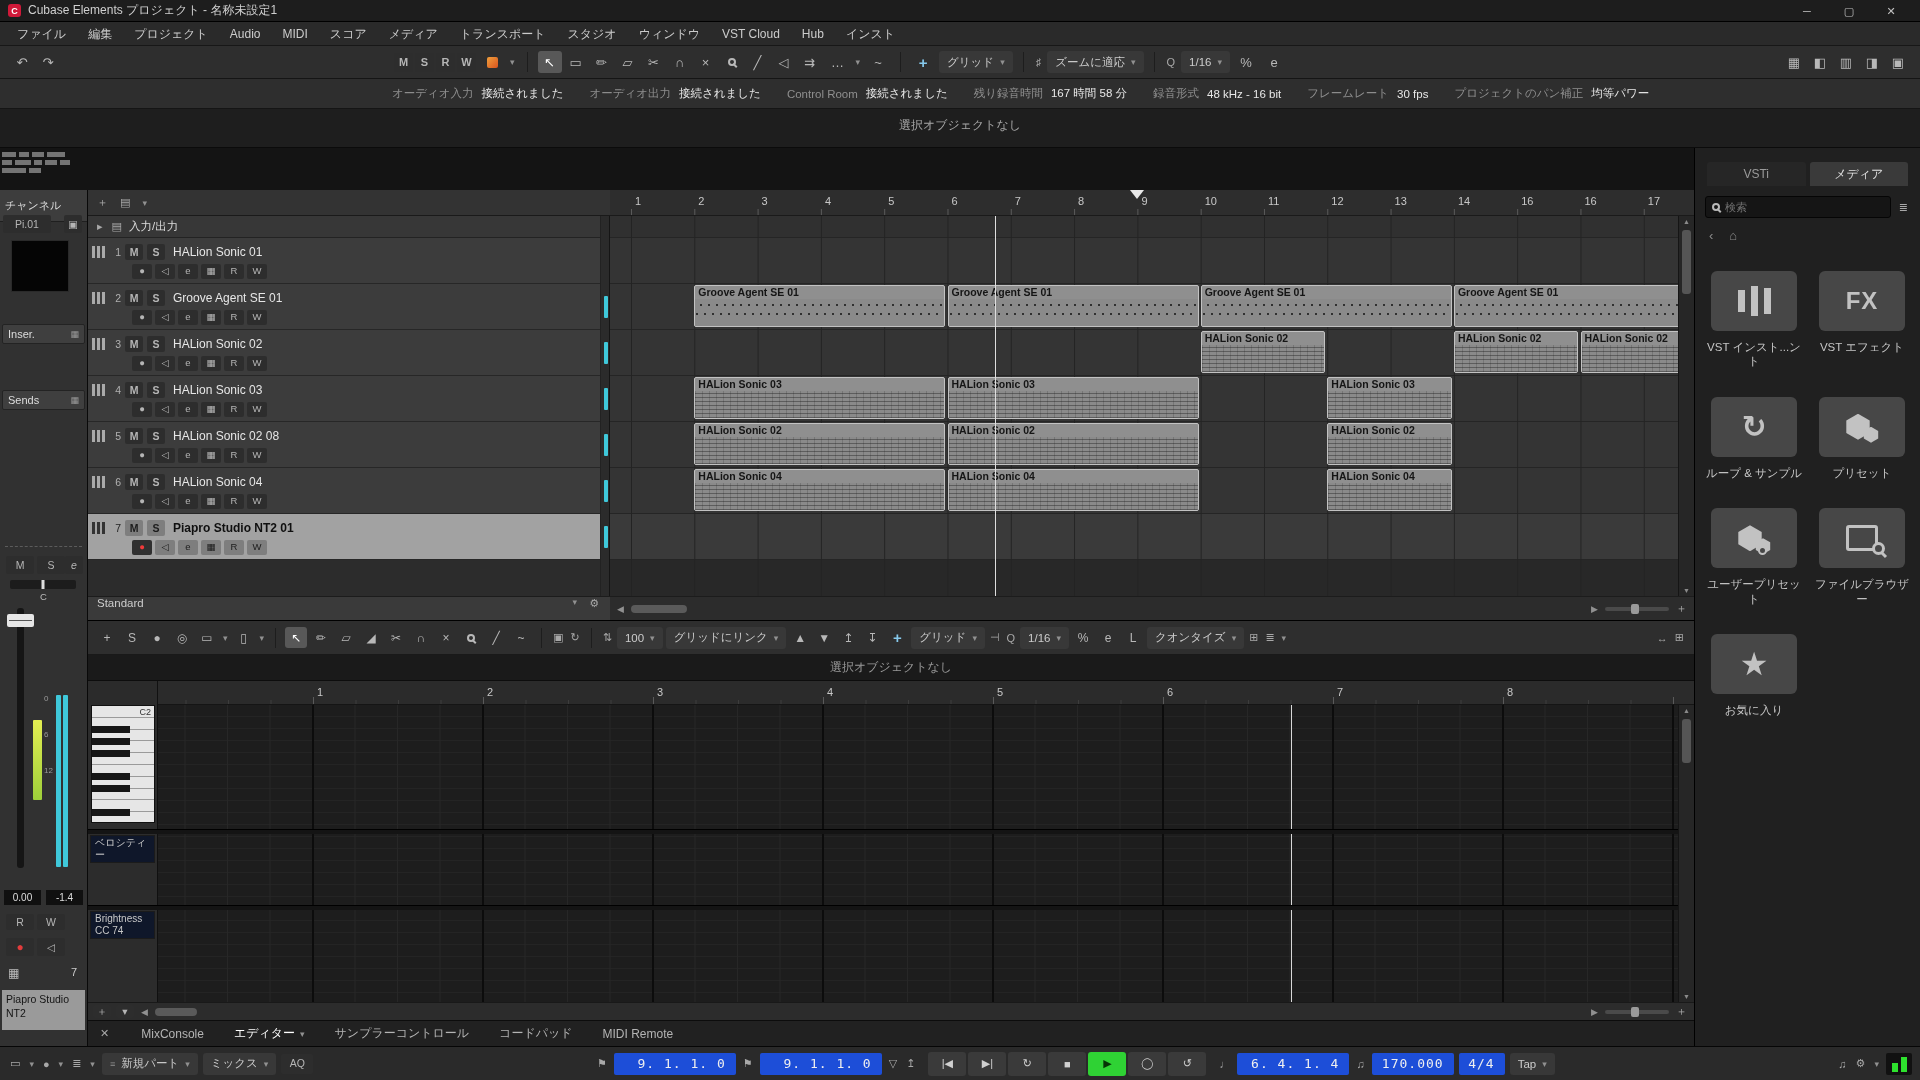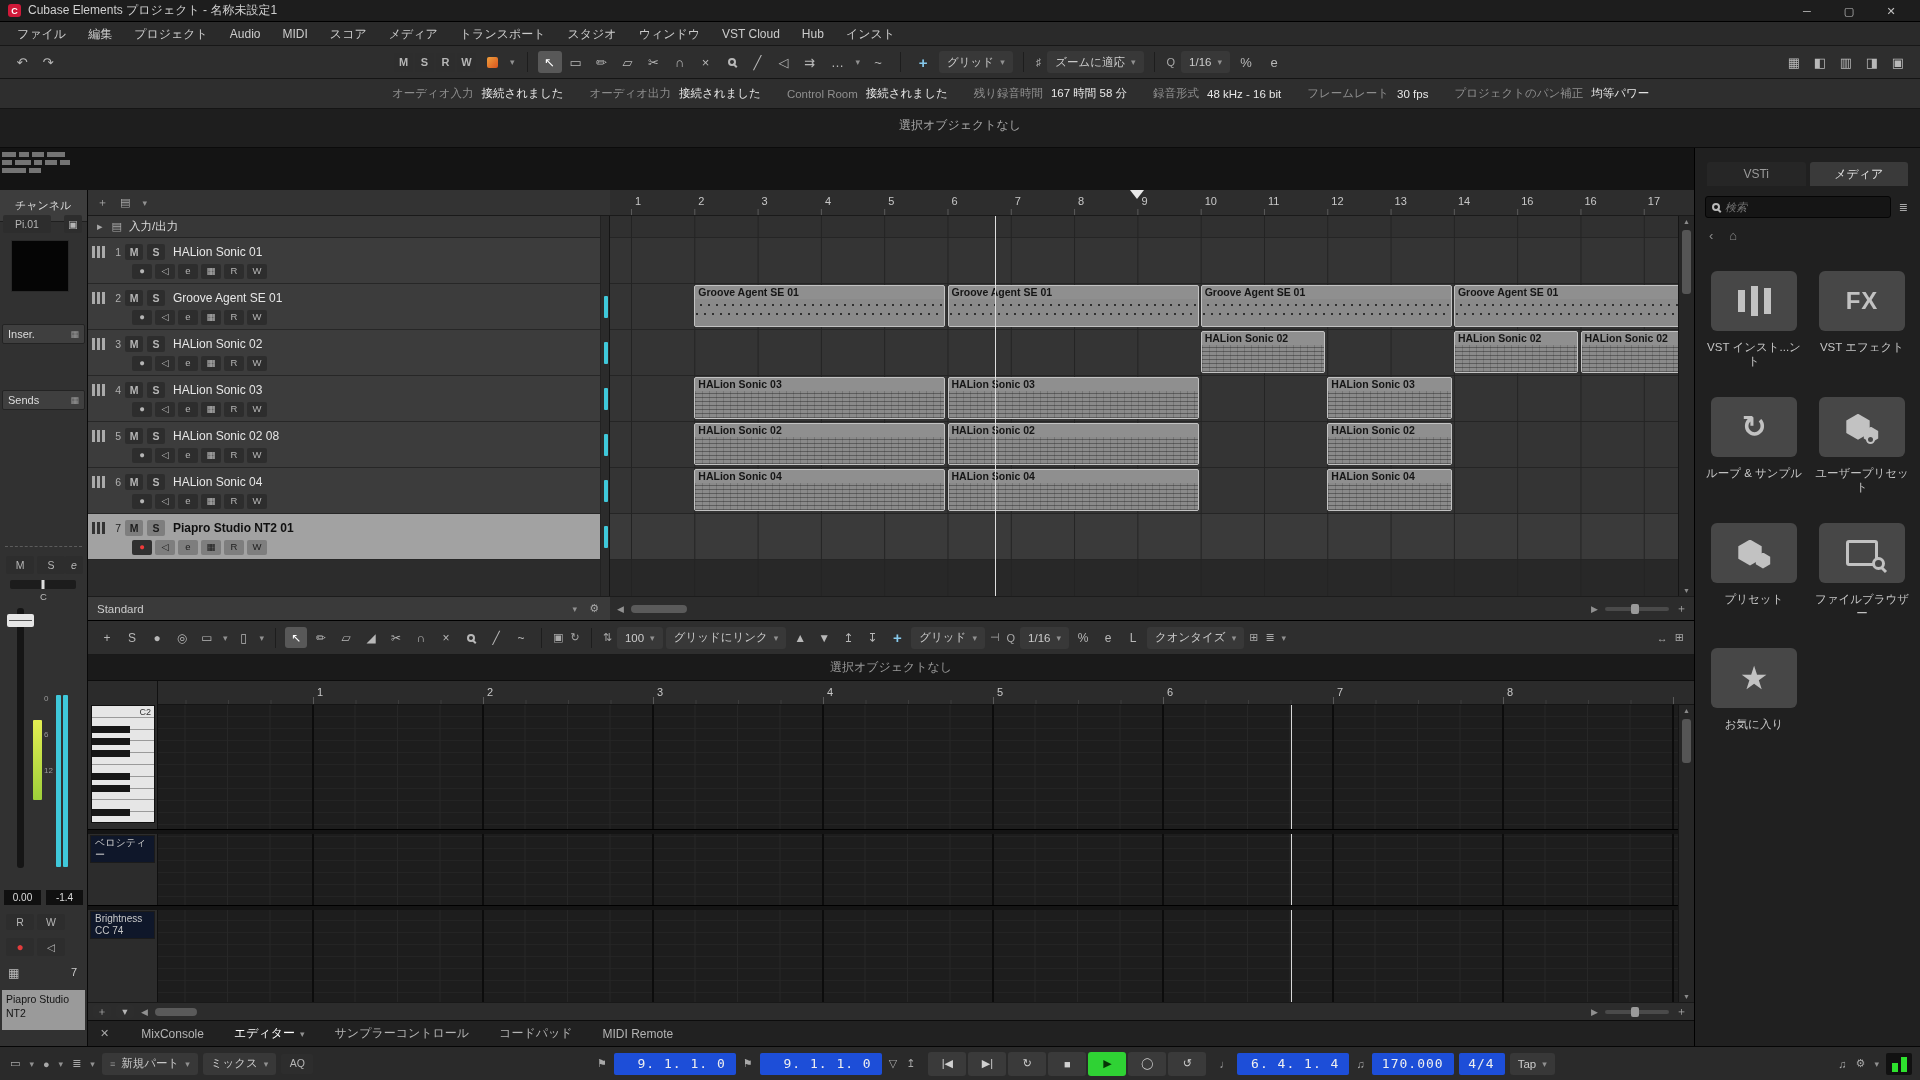--- a/index.html
+++ b/index.html
@@ -45,21 +45,21 @@
 
 #statusstrip{position:absolute;top:109px;left:0;right:0;height:39px;background:#1e1e1e;border-bottom:1px solid #0b0b0b}
 #selection-status{position:absolute;top:8px;left:0;right:0;text-align:center;color:#a8a8a8}
 
 #workspace{position:absolute;top:148px;left:0;right:0;bottom:34px;background:#141414}
 #mini-overview{position:absolute;top:4px;left:2px;width:110px}
 #mini-overview .mrow{display:flex;gap:3px;margin-bottom:3px}
 #mini-overview .mbar{height:5px;background:#747474}
 
 #channel{position:absolute;left:0;top:42px;width:88px;bottom:0;background:#313131;border-right:1px solid #090909}
-#ch-header{position:absolute;top:0;left:0;right:0;height:32px;background:#3d3d3d;border-bottom:1px solid #1f1f1f;font-size:11px;color:#ddd;display:flex;align-items:center;padding-left:15px}
+#ch-header{position:absolute;top:0;left:0;right:0;height:32px;background:#3d3d3d;border-bottom:1px solid #1f1f1f;font-size:11px;color:#ddd;display:flex;align-items:center;padding-left:5px}
 #ch-tab{position:absolute;top:25px;left:3px;width:48px;height:18px;font-size:10.5px}
 #ch-export{position:absolute;top:25px;right:5px;width:18px;height:18px}
 #ch-thumb{position:absolute;top:50px;left:11px;width:58px;height:52px;background:#050505;border:1px solid #2a2a2a}
 .ch-slot{position:absolute;left:2px;right:2px;height:20px;background:#3f3f3f;border:1px solid #232323;border-radius:2px;display:flex;align-items:center;padding:0 5px;font-size:11px;color:#ddd}
 .ch-slot .rico{margin-left:auto;font-size:9px;color:#999}
 #ch-inserts{top:134px}#ch-sends{top:200px}
 #ch-div{position:absolute;left:5px;right:5px;top:356px;border-top:1px dashed #5c5c5c}
 #ch-m{position:absolute;top:366px;left:6px;width:28px;height:18px}
 #ch-s{position:absolute;top:366px;left:37px;width:28px;height:18px}
 #ch-e{position:absolute;top:366px;right:4px;width:18px;height:18px;font-style:italic}
@@ -122,21 +122,21 @@
 .event{position:absolute;background:#8f8f8f;border:1px solid #c2c2c2;border-radius:2px;overflow:hidden;z-index:3}
 .event-title{height:13px;line-height:13px;padding:0 3px;font-size:10.5px;font-weight:bold;color:#151515;white-space:nowrap}
 .event-body{position:absolute;top:13px;left:0;right:0;bottom:0;background-color:#8a8a8a}
 .notes .event-body{background-image:repeating-linear-gradient(0deg,rgba(25,25,25,.4) 0 1px,transparent 1px 4px),repeating-linear-gradient(90deg,rgba(25,25,25,.18) 0 1px,transparent 1px 7px)}
 .drum .event-body{background-image:radial-gradient(circle,#303030 1.1px,transparent 1.5px),radial-gradient(circle,#303030 1.1px,transparent 1.5px);background-size:8px 8px,8px 8px;background-position:2px 2px,6px 11px;background-repeat:repeat-x,repeat-x}
 #project-cursor{position:absolute;top:0;bottom:0;width:1px;background:#dedede;z-index:4}
 .vscroll{width:16px;background:#262626;border-left:1px solid #151515;position:relative}
 .vthumb{position:absolute;left:3px;right:3px;background:#555;border-radius:3px}
 .varrow{position:absolute;left:0;right:0;text-align:center;font-size:7px;color:#8a8a8a}
 #arr-bottom{position:absolute;bottom:0;left:0;right:0;height:24px;display:flex}
-#standard-row{width:522px;background:#3a3a3a;border-top:1px solid #1c1c1c;display:flex;align-items:center;padding:0 9px;gap:8px;font-size:11.5px;color:#ccc}
+#standard-row{width:522px;background:#3a3a3a;border-top:1px solid #1c1c1c;display:flex;align-items:flex-start;padding:0 9px;gap:8px;font-size:11.5px;color:#ccc}
 .hscroll{flex:1;background:#2c2c2c;border-top:1px solid #1c1c1c;display:flex;align-items:center;gap:5px;padding:0 5px}
 .hthumb{height:8px;background:#5a5a5a;border-radius:4px}
 .zoomtrack{width:64px;height:4px;background:#4a4a4a;border-radius:2px;position:relative;margin-left:auto}
 .zoomthumb{position:absolute;top:-3px;left:40%;width:8px;height:10px;background:#9a9a9a;border-radius:2px}
 
 #editor{position:absolute;top:430px;left:0;right:0;height:400px;background:#262626;border-top:1px solid #000}
 #ed-toolbar{height:34px;background:#2e2e2e;border-bottom:1px solid #191919;display:flex;align-items:center;gap:3px;padding:0 8px}
 #ed-toolbar .tbtn{width:22px;height:21px;font-size:12px}
 #ed-toolbar .tool.active{background:#585858;color:#fff}
 #edt-icons{display:flex;align-items:center;gap:3px}
@@ -167,21 +167,21 @@
 #zonetabs{position:absolute;bottom:0;left:0;right:0;height:26px;background:#212121;border-top:1px solid #0c0c0c;display:flex;align-items:center;gap:30px;padding-left:10px}
 .ztab{color:#b4b4b4;font-size:12px;display:inline-flex;gap:5px;align-items:center}
 .ztab.active{color:#fff}
 
 #rack{position:absolute;right:0;top:0;width:226px;bottom:0;background:#202020;border-left:1px solid #000}
 #rack-tabs{display:flex;gap:4px;padding:14px 12px 0}
 .rtab{flex:1;height:24px;background:#262626;color:#9a9a9a;display:flex;align-items:center;justify-content:center;border-radius:3px 3px 0 0;font-size:12px}
 .rtab.active{background:#3a3a3a;color:#e2e2e2}
 #rack-search{display:flex;align-items:center;gap:6px;margin:10px 10px 0}
 #search-box{flex:1;height:22px;background:#151515;border:1px solid #050505;border-radius:3px;display:flex;align-items:center;gap:5px;padding:0 6px}
-#search-box input{flex:1;background:transparent;border:none;outline:none;color:#bbb;font-size:11px;font-style:italic;font-family:inherit;min-width:0}
+#search-box input{flex:1;background:transparent;border:none;outline:none;color:#bbb;font-size:11px;font-family:inherit;min-width:0}
 #rack-nav{display:flex;gap:16px;margin:10px 14px 0;color:#8a8a8a;font-size:13px}
 #tiles{display:grid;grid-template-columns:1fr 1fr;gap:28px 6px;padding:28px 8px;justify-items:center}
 .tile{display:flex;flex-direction:column;align-items:center;gap:9px;width:102px}
 .tile-icon{width:86px;height:60px;background:#474747;border-radius:6px;display:flex;align-items:center;justify-content:center;color:#c2c2c2;position:relative}
 .tile-label{font-size:11.5px;color:#c6c6c6;text-align:center;line-height:1.25}
 .vbar{width:7px;background:#c2c2c2;margin:0 3px;display:inline-block}
 .fx-text{font-size:24px;font-weight:bold;letter-spacing:1px}
 .big-glyph{font-size:30px;font-weight:bold}
 .star-glyph{font-size:32px}
 .hex{width:26px;height:26px;background:#c2c2c2;clip-path:polygon(50% 0,95% 26%,95% 74%,50% 100%,5% 74%,5% 26%)}
@@ -843,30 +843,30 @@
           <div class="tile">
             <div class="tile-icon">
               <span class="big-glyph">↻</span>
             </div>
             <div class="tile-label">ループ &amp; サンプル</div>
           </div>
           <div class="tile">
             <div class="tile-icon">
               <span class="hex"></span>
               <span class="hex small"></span>
-              <span class="persondot"></span>
-            </div>
-            <div class="tile-label">ユーザープリセット</div>
+            </div>
+            <div class="tile-label">プリセット</div>
           </div>
           <div class="tile">
             <div class="tile-icon">
               <span class="hex"></span>
               <span class="hex small"></span>
-            </div>
-            <div class="tile-label">プリセット</div>
+              <span class="persondot"></span>
+            </div>
+            <div class="tile-label">ユーザープリセット</div>
           </div>
           <div class="tile">
             <div class="tile-icon">
               <span class="doc"></span>
               <span class="mag overlay"></span>
             </div>
             <div class="tile-label">ファイルブラウザー</div>
           </div>
           <div class="tile">
             <div class="tile-icon">

